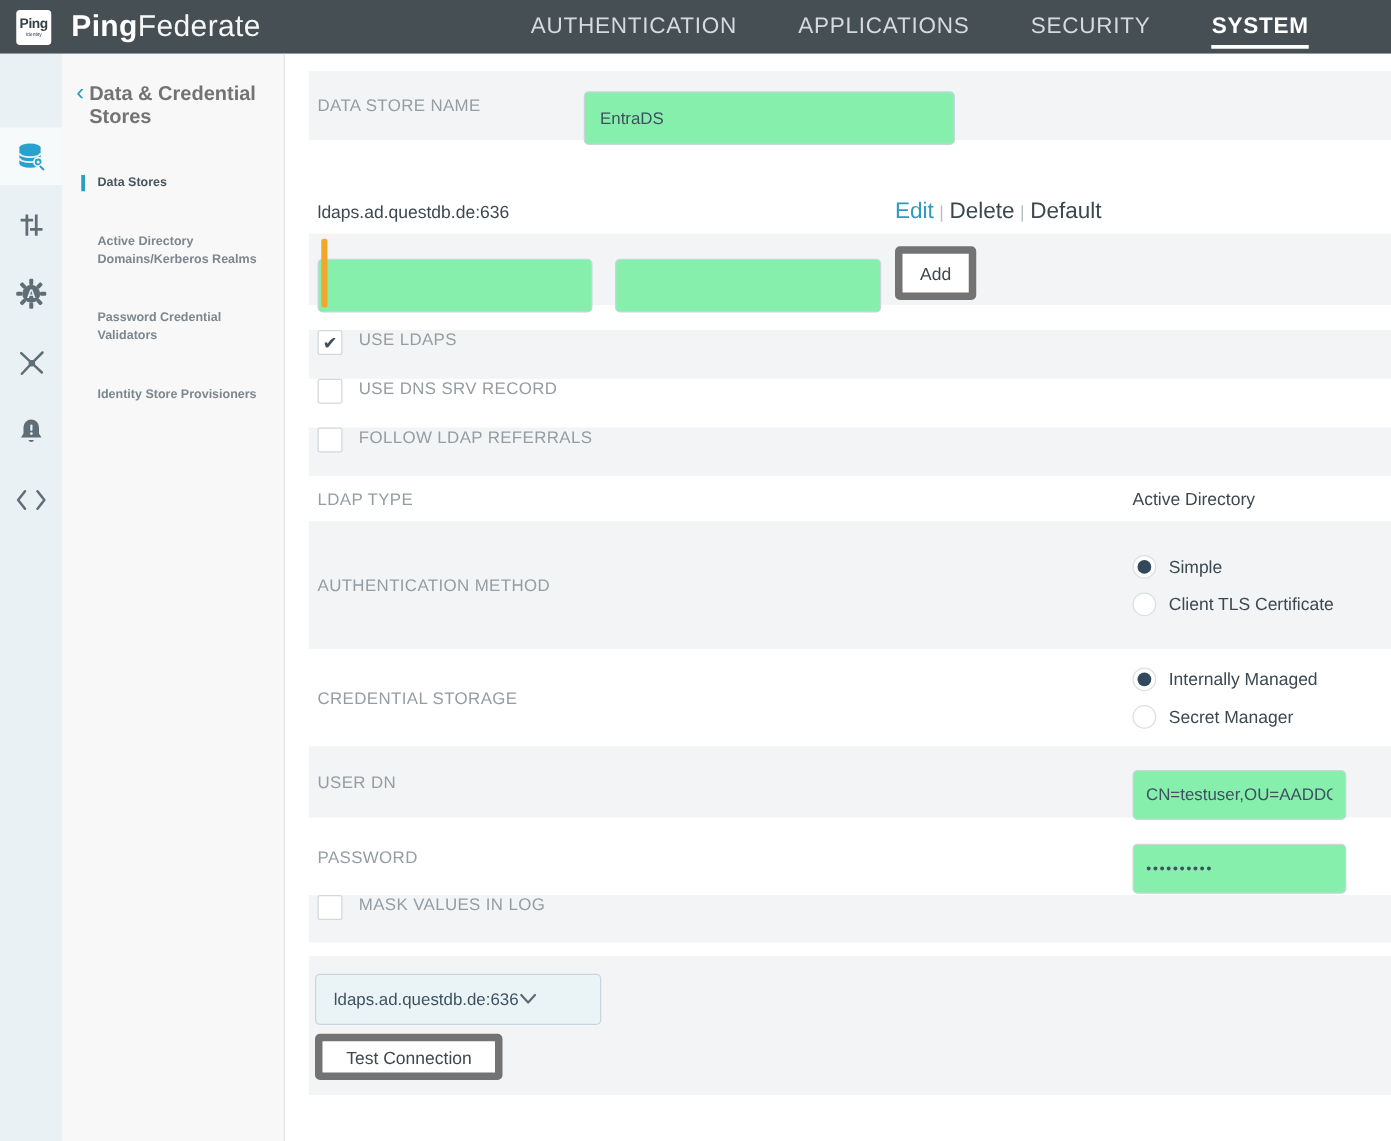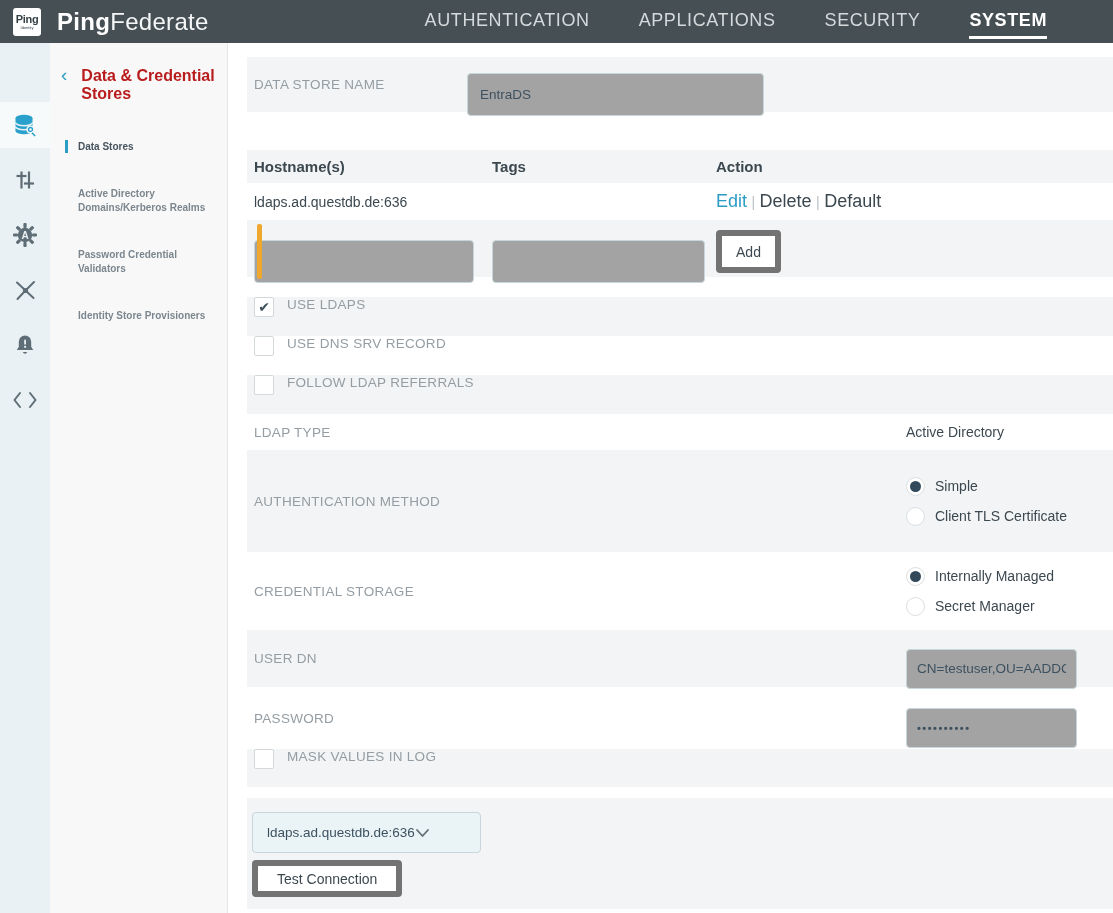--- a/index.html
+++ b/index.html
@@ -26,34 +26,34 @@
   
   .rail { width:50px; background:#e9f1f4; flex:none; padding-top:59px; }
   .rail-item { width:50px; height:46px; display:flex; align-items:center; justify-content:center; margin-bottom:9px; cursor:pointer; }
   .rail-item.on { background:#f6fafb; }
   .rail svg { display:block; }
 
   
   .sidepanel { width:178px; background:#f8f8f8; border-right:1px solid #e4e6e7; flex:none; padding-top:24px; }
   .side-head { display:flex; padding-left:11px; }
   .back-ic { color:#2b9dc4; font-size:19px; line-height:1; margin-top:-2px; cursor:pointer; }
-  .side-title { font-size:16px; font-weight:bold; color:#b91c1c; line-height:1.15; margin-left:14px; width:135px; }
+  .side-title { font-size:16px; font-weight:bold; color:#737373; line-height:1.15; margin-left:4px; width:135px; }
   .side-items { margin-top:36px; }
   .side-item { margin:0 10px 34px 15px; padding-left:10px; border-left:3px solid transparent;
                font-size:10px; font-weight:bold; color:#7b868e; line-height:1.35; cursor:pointer; }
   .side-item.on { border-left-color:#2b9dc4; color:#47545e; }
 
   
   .main { flex:1; background:#fff; padding-top:14px; }
   .sec { margin-left:19px; }
   .gray { background:#f3f4f5; }
   .lbl { font-size:13.5px; color:#949da3; letter-spacing:0.3px; }
   .val { font-size:14px; color:#3c4850; }
 
-  .field { background:#a3a3a3; border:1px solid #c6d6da; border-radius:4px; height:43px;
+  .field { background:#86efac; border:1px solid #c6d6da; border-radius:4px; height:43px;
            font-size:13.5px; color:#3d5160; padding:0 12px; font-family:inherit; outline:none;margin-top:20px; }
 
   
   .name-row { height:55px; display:flex; align-items:center; padding-left:7px; }
   .name-row .lbl { width:213px; }
   .name-row .field { width:297px; }
 
   
   .tbl-gap { height:38px; }
   .tbl-head { height:33px; display:grid; grid-template-columns:238px 224px 1fr; align-items:center; padding-left:7px; }
@@ -219,25 +219,20 @@
 
   <div class="main">
 
     <div class="sec name-row gray">
       <div class="lbl">DATA STORE NAME</div>
       <input class="field" value="EntraDS" style="">
     </div>
 
     <div class="tbl-gap"></div>
 
-    <div class="sec tbl-head gray">
-      <div class="hc">Hostname(s)</div>
-      <div class="hc">Tags</div>
-      <div class="hc">Action</div>
-    </div>
     <div class="sec tbl-row">
       <div class="val">ldaps.ad.questdb.de:636</div>
       <div class="val"></div>
       <div class="act">
         <a class="a-edit">Edit</a>
         <span class="a-sep">|</span>
         <a class="a-dark">Delete</a>
         <span class="a-sep">|</span>
         <a class="a-dark">Default</a>
       </div>

